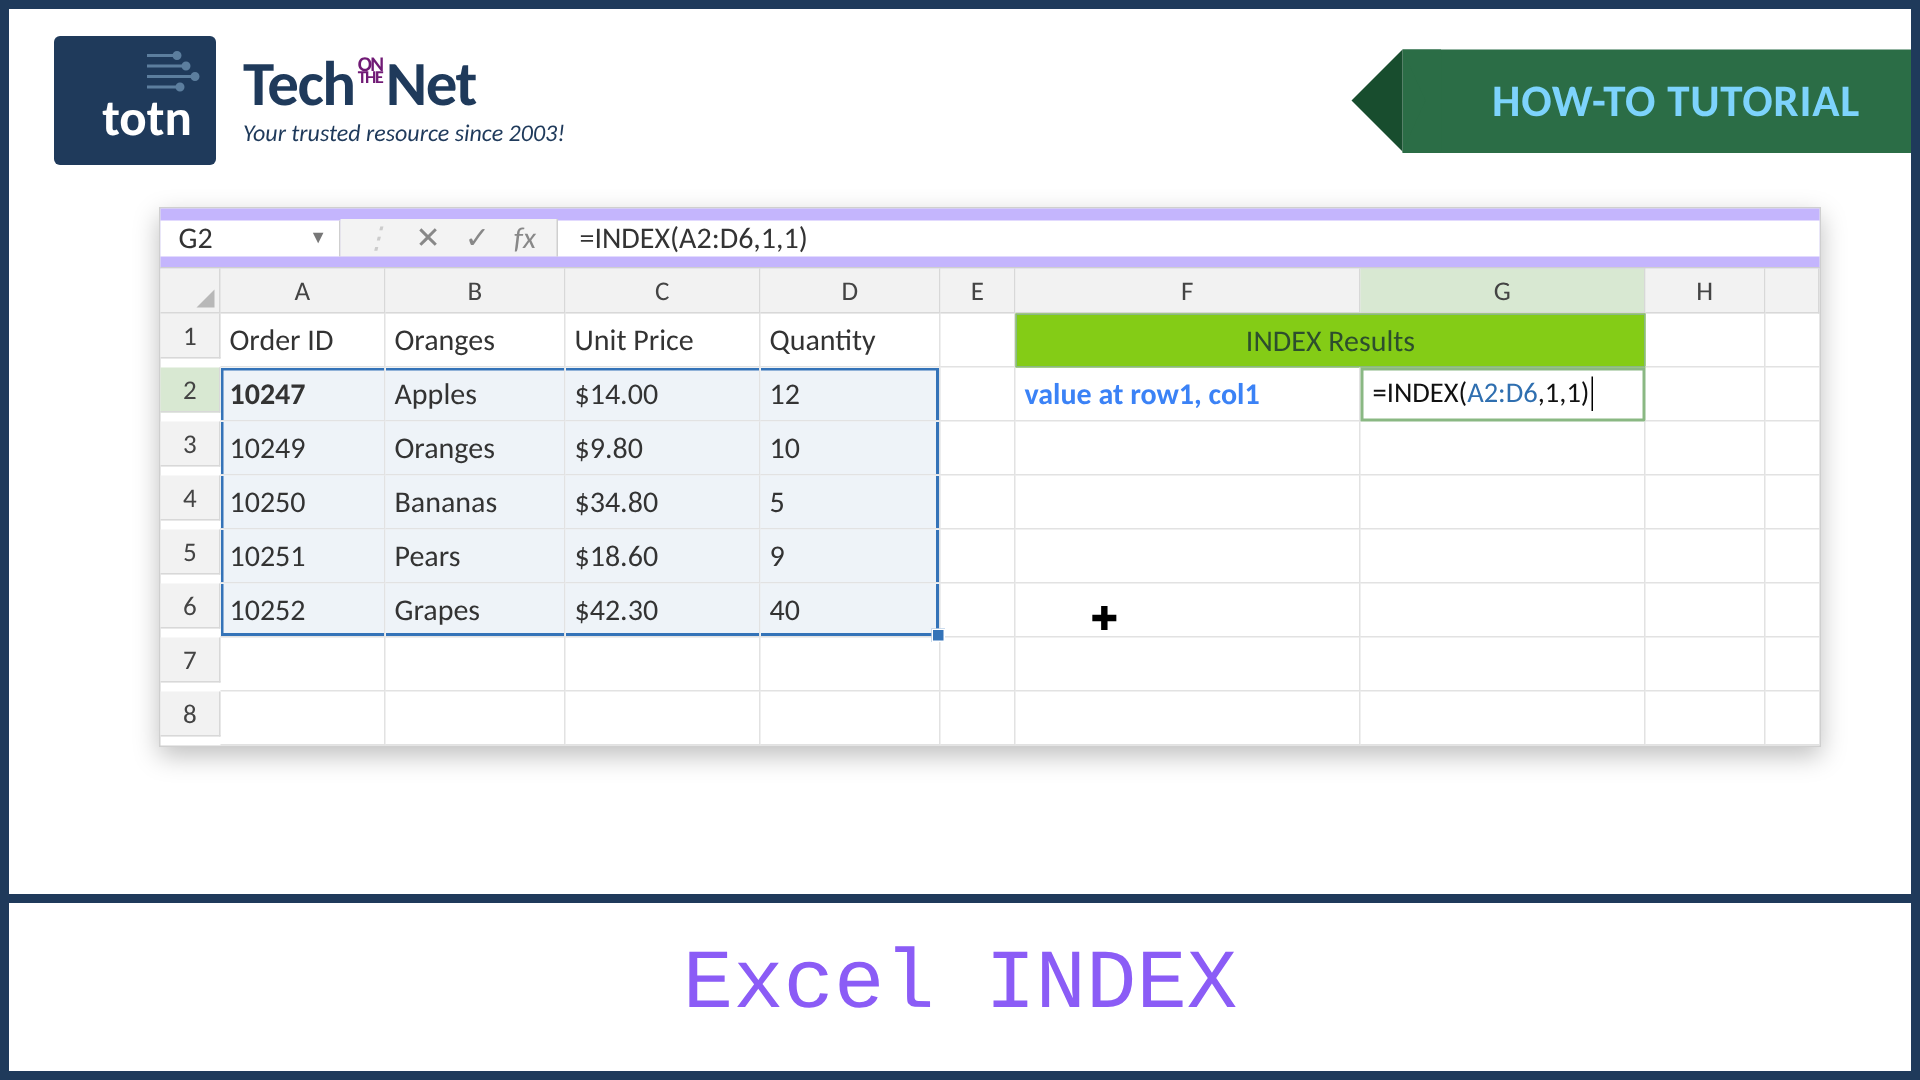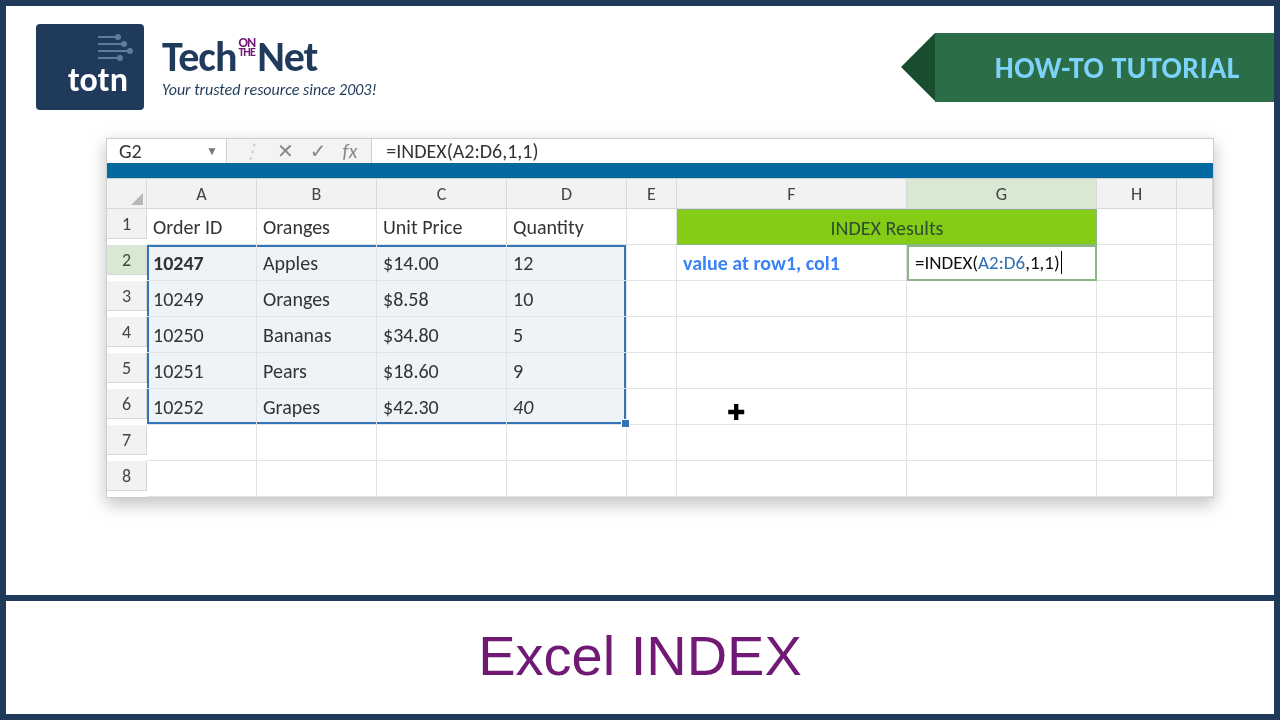--- a/index.html
+++ b/index.html
@@ -66,24 +66,24 @@
   
   .excel {
     margin: 18px 60px 0 100px;
     border: 1px solid #cfcfcf;
     box-shadow: 0 6px 16px rgba(0,0,0,.25);
     background: #fff;
     font-size: 20px;
     color: #333;
   }
   .fx-bar {
-    display: flex; align-items: flex-start;
+    display: flex; align-items: center;
     border-bottom: 1px solid #cfcfcf;
     height: 40px;
-    background:#0369a1;
+    background:#c4b5fd;
   }
   .namebox {
     width: 120px; display: flex; align-items: center; justify-content: space-between;
     padding: 0 8px 0 12px; border-right: 1px solid #cfcfcf;
     background:#fff;
   }
   .namebox .caret { color:#777; font-size:12px;}
   .fx-tools { display:flex; align-items:center; gap:16px; padding:0 14px; border-right:1px solid #cfcfcf; color:#888;background:#f3f3f3;}
   .fx-tools span{font-style:italic;}
   .fx-input { flex:1; display:flex; align-items:center; padding-left:14px; background:#fff;}
@@ -94,39 +94,39 @@
   .cell { border-right:1px solid #e2e2e2; border-bottom:1px solid #e2e2e2; height:36px; line-height:36px; padding:0 6px; white-space:nowrap;}
   .r { text-align:left; }
   .sel { background:#eef3f8; }
   .selTL{ box-shadow: inset 2px 2px 0 #3473b8; font-weight: bold; }
   .selT { box-shadow: inset 0 2px 0 #3473b8; }
   .selTR{ box-shadow: inset -2px 2px 0 #3473b8; }
   .selL { box-shadow: inset 2px 0 0 #3473b8; }
   .selR { box-shadow: inset -2px 0 0 #3473b8; }
   .selBL{ box-shadow: inset 2px -2px 0 #3473b8; }
   .selB { box-shadow: inset 0 -2px 0 #3473b8; }
-  .selBR{ box-shadow: inset -2px -2px 0 #3473b8; position:relative;font-style:italic;}
+  .selBR{ box-shadow: inset -2px -2px 0 #3473b8; position:relative;}
   .selBR::after{content:"";position:absolute;right:-4px;bottom:-4px;width:7px;height:7px;background:#3473b8;border:1px solid #fff;}
   .merged-head { background:#84cc16; text-align:center; color:#2d4e2d; font-weight:500; grid-column: span 2; border:1px solid #8ab883;}
   .purple { color:#3b82f6;font-weight:bold; }
   .formula-cell { border:2px solid #8ab883; line-height:32px; font-family:Calibri, Arial; font-size:19px; color:#111;}
   .formula-cell .ref{ color:#2f6fb0;}
   .colhead.active{ background:#d8e8d2;}
   .rowhead.active{ background:#d8e8d2;}
   .cursor-cross{ position:absolute; font-size:22px; color:#000;}
 
   
   .footer {
     position:absolute; left:0; right:0; bottom:0;
     border-top:6px solid #1f3a5b;
     background:#fff;
     text-align:center;
     padding: 22px 0 26px;
   }
-  .footer .title{ font-size:56px; color:#701a75; font-weight:400; font-family:Liberation Sans, sans-serif;}
+  .footer .title{ font-size:56px; color:#8b5cf6; font-weight:400; font-family:Liberation Mono, monospace;}
 </style>
 </head>
 <body>
 
 <div class="header">
   <div class="logo-block">
     <div class="logo-box">
       <svg class="logo-circuit" viewBox="0 0 40 40">
         <g stroke="#8fb6d6" stroke-width="2" fill="none">
           <path d="M5 5 h18 M5 12 h24 M5 19 h30 M5 26 h20"></path>
@@ -196,21 +196,21 @@
     <div class="cell sel selTR r">12</div>
     <div class="cell"></div>
     <div class="cell purple">value at row1, col1</div>
     <div class="cell formula-cell"><span>=INDEX(</span><span class="ref">A2:D6</span><span>,1,1)</span><span style="border-left:1px solid #000; margin-left:1px;">&nbsp;</span></div>
     <div class="cell"></div>
     <div class="cell" style="border-right:none;"></div>
 
     <div class="rowhead">3</div>
     <div class="cell sel selL">10249</div>
     <div class="cell sel">Oranges</div>
-    <div class="cell sel r">$8.58</div>
+    <div class="cell sel r">$9.80</div>
     <div class="cell sel selR r">10</div>
     <div class="cell"></div>
       <div class="cell"></div>
       <div class="cell"></div>
       <div class="cell"></div>
       <div class="cell" style="border-right:none;"></div>
 
     <div class="rowhead">4</div>
     <div class="cell sel selL">10250</div>
     <div class="cell sel">Bananas</div>

